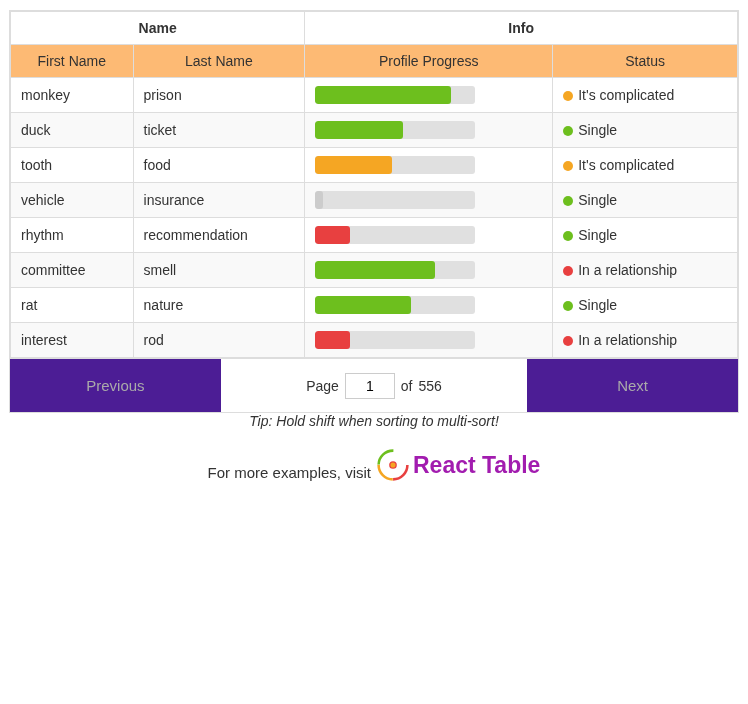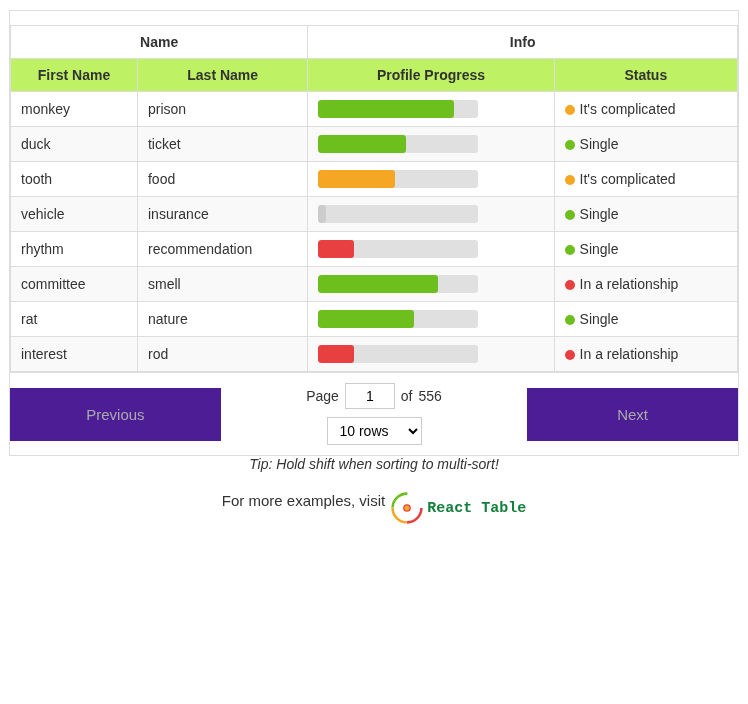--- a/index.html
+++ b/index.html
@@ -17,38 +17,37 @@
     .table-container {
       width: 730px;
       border: 1px solid #ddd;
       border-collapse: collapse;
       overflow: hidden;
     }
 
     table {
       width: 100%;
       border-collapse: collapse;
-      margin-top: 14px;
     }
 
     .group-header th {
       background: #fff;
       border: 1px solid #ddd;
       padding: 8px 10px;
       text-align: center;
       font-weight: bold;
       color: #333;
     }
 
     .col-header th {
-      background: #bef264;
+      background: #fdba74;
       border: 1px solid #ddd;
       padding: 8px 10px;
       text-align: center;
-      font-weight: bold;
+      font-weight: normal;
       color: #333;
     }
 
     tbody tr:nth-child(even) {
       background: #f9f9f9;
     }
     tbody tr:nth-child(odd) {
       background: #fff;
     }
 
@@ -100,21 +99,20 @@
       color: #aaa;
       cursor: default;
       font-size: 15px;
       user-select: none;
       border: none;
     }
 
     .page-info {
       flex: 1.5;
       display: flex;
-      flex-direction: column;
       align-items: center;
       justify-content: center;
       padding: 10px;
       gap: 8px;
     }
 
     .page-info-row {
       display: flex;
       align-items: center;
       gap: 6px;
@@ -139,42 +137,41 @@
     .tip-text {
       font-style: italic;
       color: #333;
       font-size: 14px;
       text-align: center;
     }
 
     .footer-brand {
       margin-top: 20px;
       display: flex;
-      align-items: flex-start;
+      align-items: flex-end;
       gap: 6px;
       font-size: 15px;
       color: #333;
     }
 
     .react-table-logo {
       display: flex;
       align-items: center;
       gap: 4px;
     }
 
     .logo-icon {
       width: 32px;
       height: 32px;
     }
 
     .brand-name {
       font-weight: bold;
-      font-size: 15px;
-      color: #15803d;
-      font-family: Liberation Mono, monospace;
+      font-size: 23px;
+      color: #a21caf;
     }
   </style>
 </head>
 <body>
 
 <div class="table-container">
   <table>
     <thead>
       <tr class="group-header">
         <th colspan="2">Name</th>
@@ -274,24 +271,20 @@
 
 <div class="pagination">
   <div class="prev-btn">Previous</div>
   <div class="page-info">
     <div class="page-info-row">
       <span>Page</span>
       <input class="page-input" type="text" value="1" style="">
       <span>of</span>
       <span>556</span>
     </div>
-    <div>
-      <select class="rows-select" id="rows-select">
-      <option value="5 rows">5 rows</option><option value="10 rows" selected="">10 rows</option><option value="20 rows">20 rows</option><option value="25 rows">25 rows</option><option value="50 rows">50 rows</option><option value="100 rows">100 rows</option></select>
-    </div>
   </div>
   <div class="next-btn">Next</div>
 </div>
 
 <div class="tip-text">Tip: Hold shift when sorting to multi-sort!</div>
 
 <div class="footer-brand">
   <span>For more examples, visit</span>
   <div class="react-table-logo">
     <svg class="logo-icon" viewBox="0 0 100 100" xmlns="http://www.w3.org/2000/svg">

